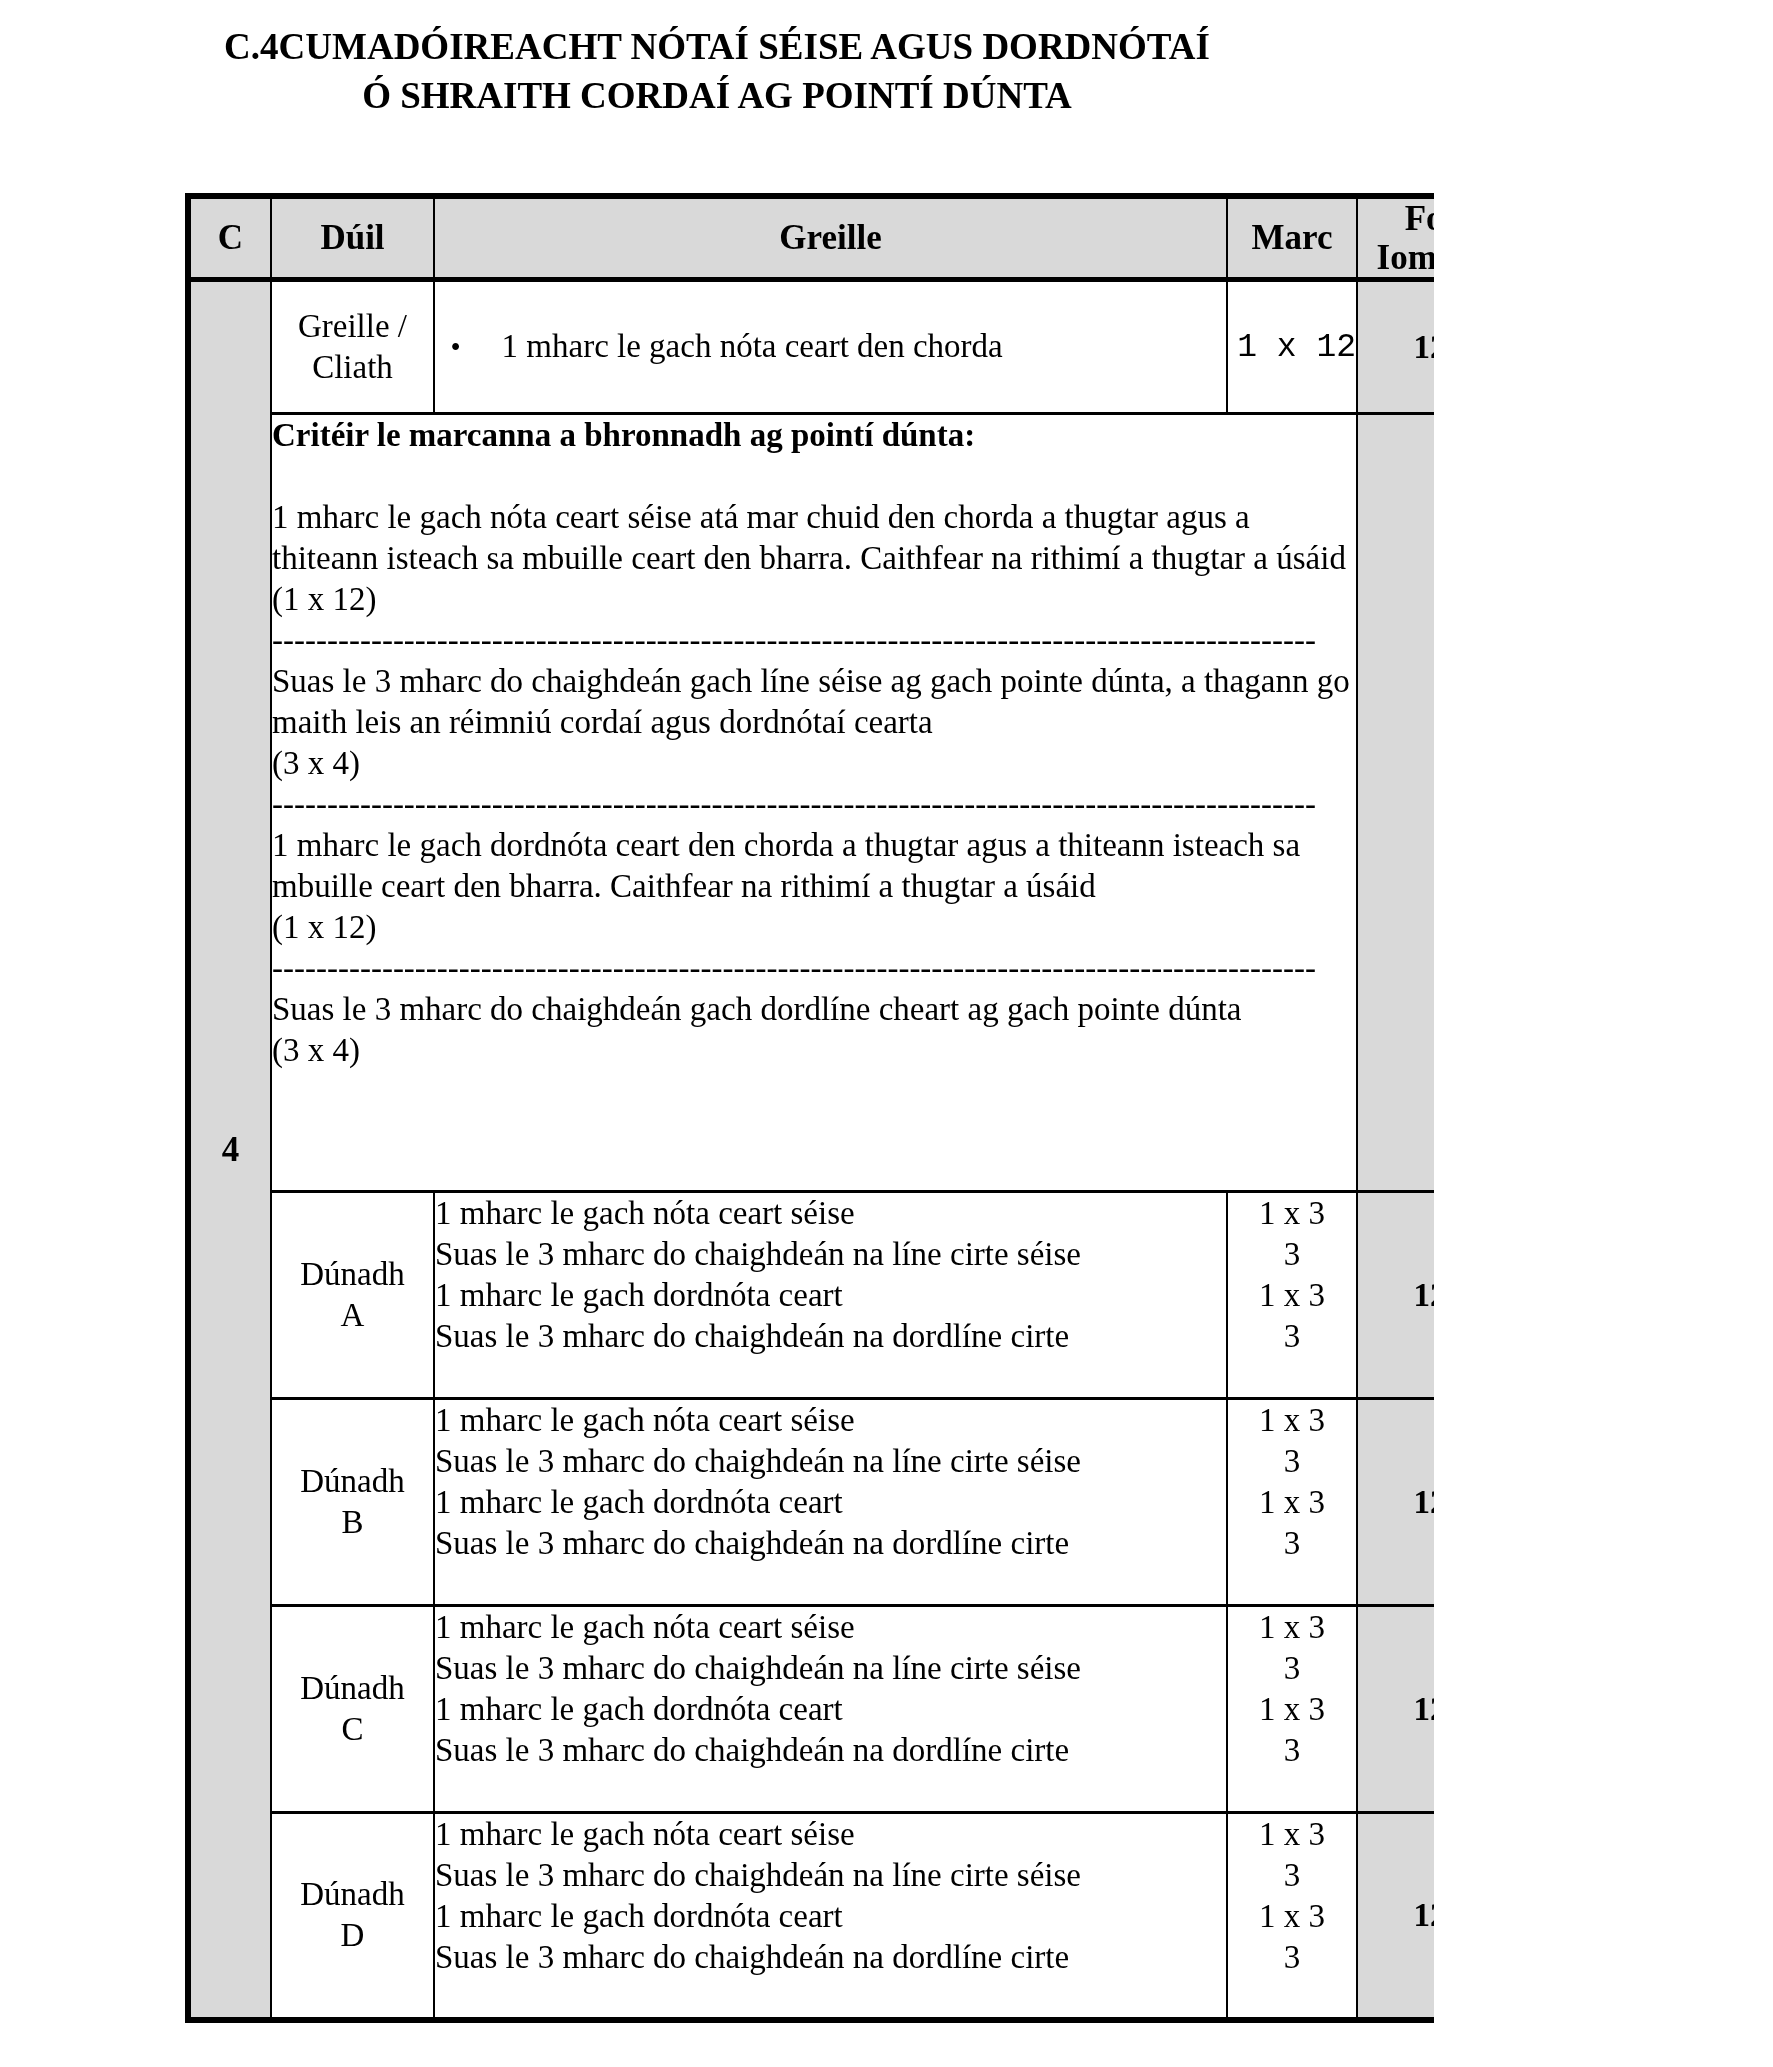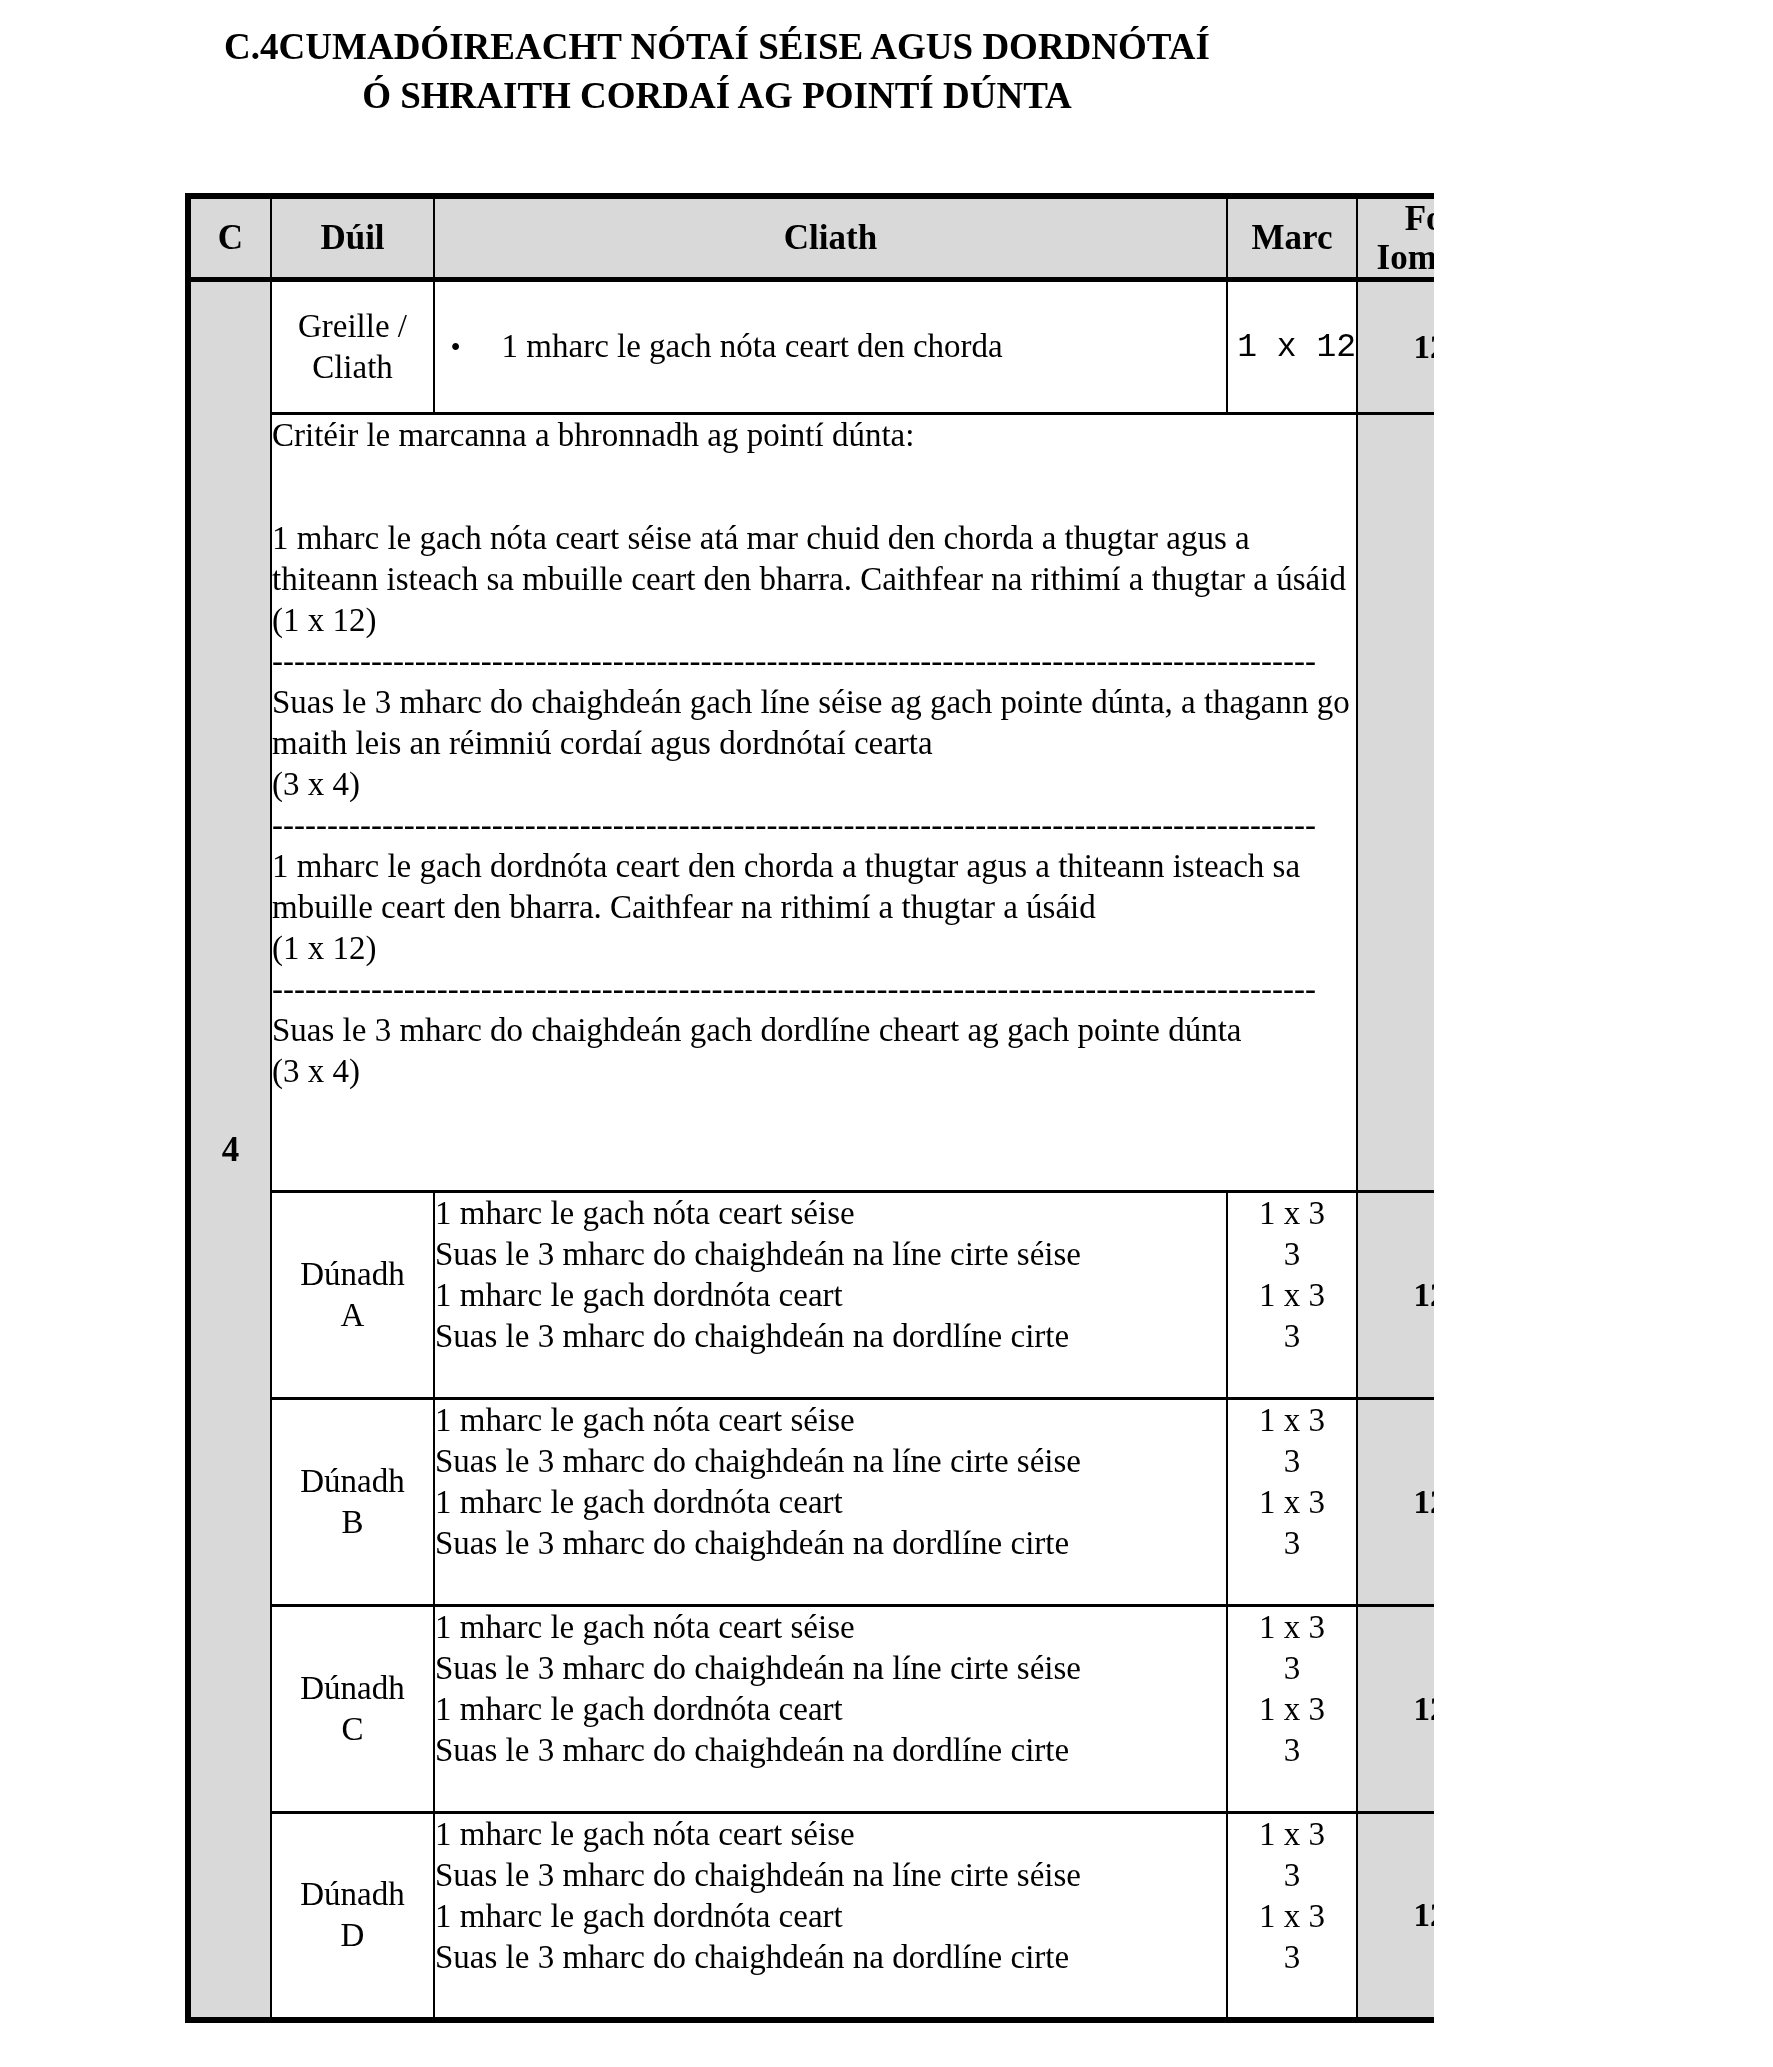--- a/index.html
+++ b/index.html
@@ -83,22 +83,22 @@
     font-weight: bold;
     background: #d9d9d9;
     margin-left: 31px;
   }
   .criteria {
     vertical-align: top;
     padding: 27px 13.7px 9.8px 13.7px;
     background: #ffffff;
   }
   .crit-head {
-    font-weight: normal;
-    margin-bottom: 62px;
+    font-weight: bold;
+    margin-bottom: 41px;
   }
   .sep {
     white-space: nowrap;
     overflow: hidden;
   }
   .closure-cuntais {
     vertical-align: top;
     padding: 13.7px 0 0 13.7px;
   }
   .closure-marc {
@@ -124,21 +124,21 @@
       <col style="width:163px">
       <col style="width:793px">
       <col style="width:130px">
       <col style="width:146px">
       <col style="width:140px">
     </colgroup>
     <thead>
       <tr class="h-header">
         <th>C</th>
         <th>Dúil</th>
-        <th>Cliath</th>
+        <th>Greille</th>
         <th>Marc</th>
         <th>Fo-Iomlán</th>
         <th>Iomlán</th>
       </tr>
     </thead>
     <tbody>
       <tr class="h-grid">
         <td rowspan="6" class="gray num">4</td>
         <td class="duil">Greille / Cliath</td>
         <td class="cuntais-grid">

